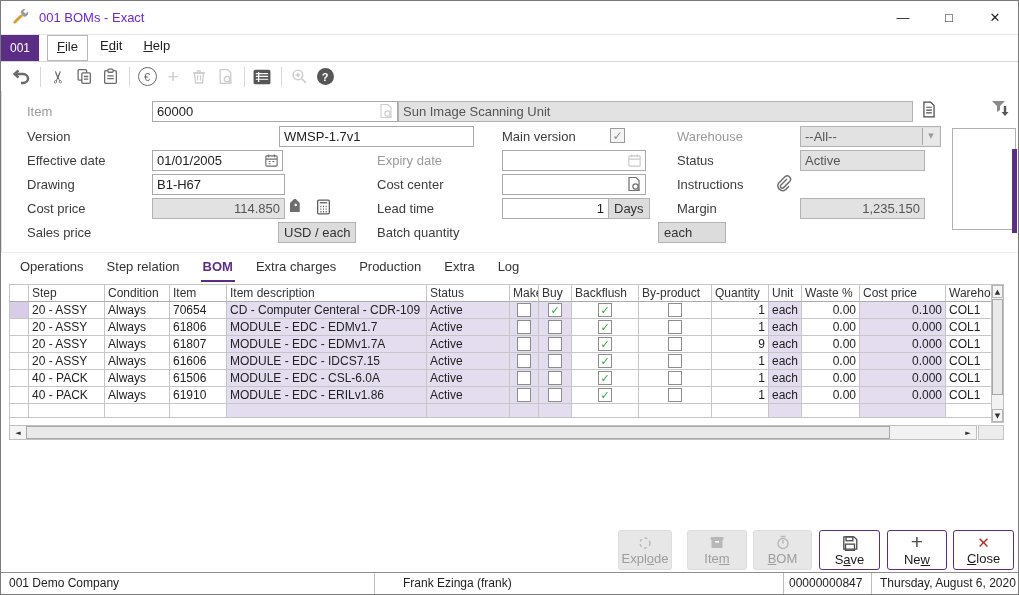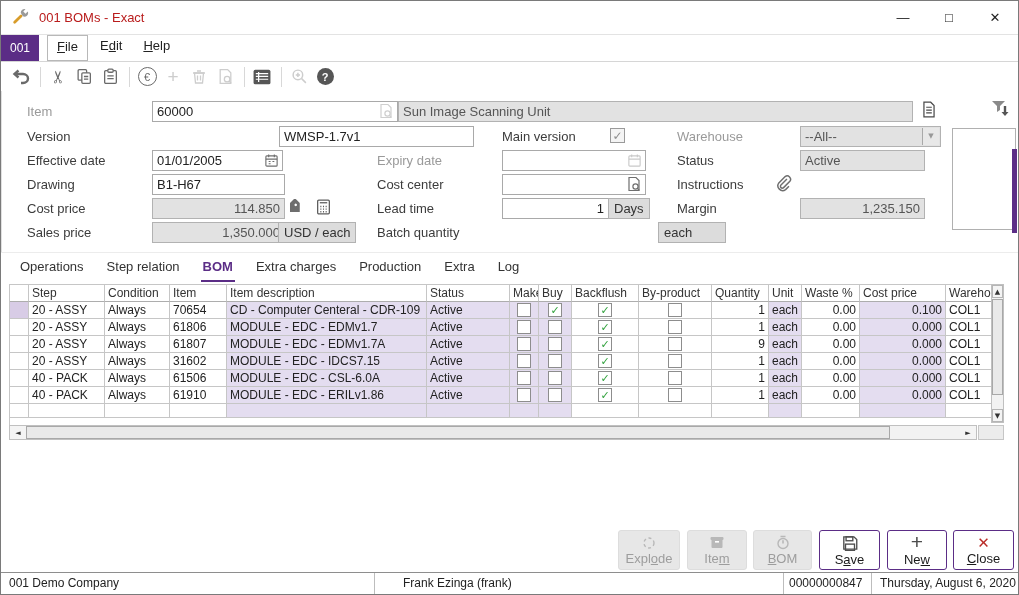--- a/index.html
+++ b/index.html
@@ -1,20 +1,20 @@
 <!DOCTYPE html>
 <html><head>
 <meta charset="utf-8">
 <style>
   html,body{margin:0;padding:0;background:#cfcfcf;font-family:"Liberation Sans","DejaVu Sans",sans-serif;}
   #window{position:relative;width:1017px;height:593px;background:#fff;border:1px solid #7a7a7a;overflow:hidden;
           font-family:"Liberation Sans","DejaVu Sans",sans-serif;-webkit-font-smoothing:antialiased;}
   
   .titlebar{position:absolute;left:0;top:0;right:0;height:33px;background:#fff;border-bottom:1px solid #e3e3e3;}
-  .title-text{position:absolute;left:38px;top:0;line-height:33px;font-size:13px;color:#b91c1c;}
+  .title-text{position:absolute;left:38px;top:0;line-height:33px;font-size:13px;color:#6d28d9;}
   .wrench{position:absolute;left:11px;top:7px;}
   .wincontrols{position:absolute;right:0;top:0;height:33px;display:flex;}
   .winbtn{width:46px;height:33px;display:flex;align-items:center;justify-content:center;font-size:13px;color:#222;cursor:default;}
   
   .menubar{position:absolute;left:0;top:34px;right:0;height:26px;background:#fff;border-bottom:1px solid #d6d6d6;}
   .badge{position:absolute;left:0;top:0;width:38px;height:26px;color:#fff;font-size:12px;display:flex;align-items:center;justify-content:center;}
   .menuitems{position:absolute;left:46px;top:0;height:26px;display:flex;}
   .menu-item{font-size:13px;color:#222;padding:3px 9px;margin-right:3px;}
   .menu-item.focused{border:1px solid #b8b8b8;background:#fff;}
   .menu-item u{text-decoration:underline;}
@@ -287,23 +287,20 @@
     </div>
     <div class="unitbox" style="left:606px;top:107px">
       <span>Days</span>
     </div>
     <span class="flabel" style="left:675px;top:110px">Margin</span>
     <div class="tfield ro num" style="left:798px;top:107px;width:115px">
       <span>1,235.150</span>
     </div>
 
     <span class="flabel" style="left:25px;top:134px">Sales price</span>
-    <div class="tfield ro num" style="left:150px;top:131px;width:123px">
-      <span>1,350.000</span>
-    </div>
     <div class="unitbox" style="left:276px;top:131px">
       <span>USD / each</span>
     </div>
     <span class="flabel" style="left:375px;top:134px">Batch quantity</span>
     <div class="unitbox" style="left:656px;top:131px;width:56px">
       <span>each</span>
     </div>
   </div>
 
   <div class="purplebar" id="purplebar" style="background: rgb(91, 45, 134);"></div>
@@ -408,21 +405,21 @@
         <div class="gcell r" style="width: 57px;">9</div>
         <div class="gcell" style="width: 33px; background: rgb(228, 221, 240);">each</div>
         <div class="gcell r" style="width: 58px;">0.00</div>
         <div class="gcell r" style="width: 86px; background: rgb(228, 221, 240);">0.000</div>
         <div class="gcell" style="width: 46px;">COL1</div>
       </div>
       <div class="grow">
         <div class="gcell" style="width: 19px; background: rgb(255, 255, 255);"></div>
         <div class="gcell" style="width: 76px;">20 - ASSY</div>
         <div class="gcell" style="width: 65px;">Always</div>
-        <div class="gcell" style="width: 57px;">31602</div>
+        <div class="gcell" style="width: 57px;">61606</div>
         <div class="gcell" style="width: 200px; background: rgb(228, 221, 240);">MODULE - EDC - IDCS7.15</div>
         <div class="gcell" style="width: 83px; background: rgb(228, 221, 240);">Active</div>
         <div class="gcell cbcell" style="width: 29px; background: rgb(228, 221, 240);">
           <span class="gcb"></span>
         </div>
         <div class="gcell cbcell" style="width: 33px; background: rgb(228, 221, 240);">
           <span class="gcb"></span>
         </div>
         <div class="gcell cbcell" style="width: 67px;">
           <span class="gcb" style="color: rgb(47, 161, 59);">✓</span>
@@ -511,21 +508,21 @@
     <span class="sbtn" style="left:0;bottom:0">▼</span>
   </div>
   <div class="hscroll">
     <span class="hbtn" style="left:0">◄</span>
     <span class="hthumb"></span>
     <span class="hbtn" style="right:0">►</span>
   </div>
   <div class="corner"></div>
 
   <div class="btnrow" id="btnrow">
-      <div class="abtn dis" style="left: 617px; width: 62px;">
+      <div class="abtn dis" style="left: 617px; width: 54px;">
         <span>
           <svg width="18" height="16" viewBox="0 0 16 16" fill="none" stroke="#b8b8b8" stroke-width="1.4">
             <circle cx="8" cy="8" r="5" stroke-dasharray="3 2.6"></circle>
           </svg>
         </span>
         <span class="lbl">Expl<u>o</u>de</span>
       </div>
       <div class="abtn dis" style="left: 686px; width: 60px;">
         <span>
           <svg width="18" height="16" viewBox="0 0 16 16">

